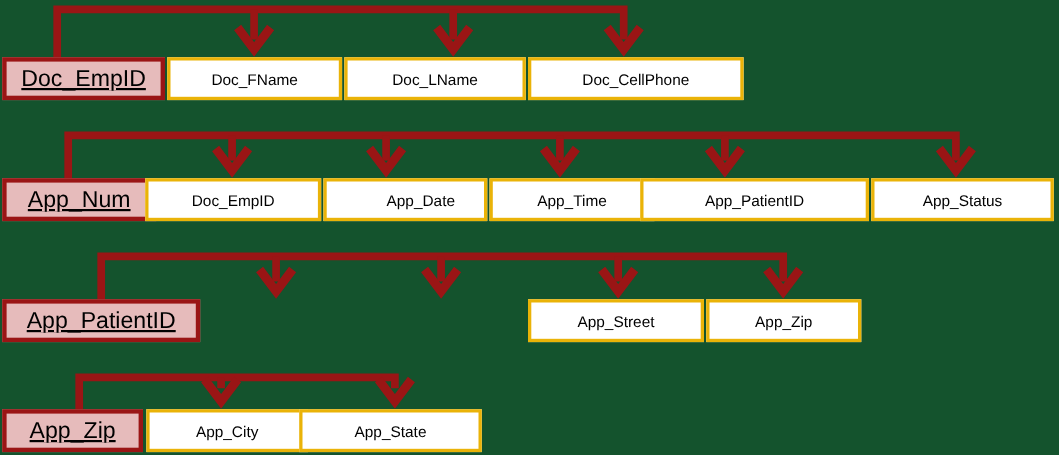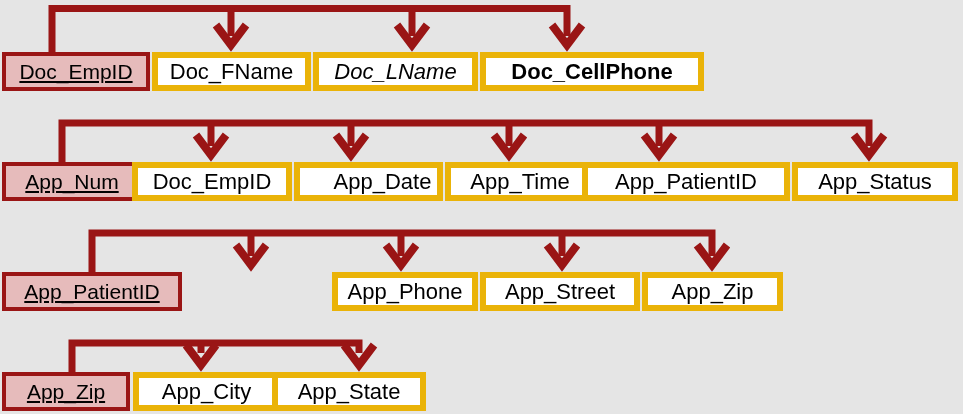--- a/index.html
+++ b/index.html
@@ -4,41 +4,41 @@
 <style>
   html, body {
     margin: 0;
     padding: 0;
     background: #ffffff;
   }
   .canvas {
     position: relative;
     width: 963px;
     height: 414px;
-    background: #e5e5e5;
+    background: #14532d;
     font-family: "Liberation Sans", sans-serif;
     overflow: hidden;
   }
   .arrow-layer {
     position: absolute;
     left: 0;
     top: 0;
     width: 963px;
     height: 414px;
   }
   .abox {
     position: absolute;
     box-sizing: border-box;
     height: 39px;
     background: #ffffff;
-    border: 6px solid #eab308;
+    border: 3px solid #eab308;
     display: flex;
     align-items: center;
     justify-content: center;
-    font-size: 22px;
+    font-size: 14px;
     color: #000000;
     white-space: nowrap;
     text-align: center;
   }
   .kbox {
     position: absolute;
     box-sizing: border-box;
     height: 39px;
     background: #E6BBBB;
     border: 4px solid #9A1515;
@@ -94,32 +94,31 @@
     <g>
       <path d="M 72 373 L 72 343 L 359 343 L 359 353"></path>
       <path d="M 201 343 L 201 353"></path>
       <path stroke-width="8" d="M 186 345 L 201 365 L 216 345"></path>
       <path stroke-width="8" d="M 344 345 L 359 365 L 374 345"></path>
     </g>
   </svg>
 
   <div class="kbox" style="left:2px; top:52px; width:148px;">Doc_EmpID</div>
   <div class="abox" style="left:152px; top:52px; width:159px;">Doc_FName</div>
-  <div class="abox" style="left:313px; top:52px; width:165px;font-style:italic;">Doc_LName</div>
-  <div class="abox" style="left:480px; top:52px; width:224px;font-weight:bold;">Doc_CellPhone</div>
+  <div class="abox" style="left:313px; top:52px; width:165px;">Doc_LName</div>
+  <div class="abox" style="left:480px; top:52px; width:196px;">Doc_CellPhone</div>
 
   <div class="kbox" style="left:2px; top:162px; width:140px;">App_Num</div>
   <div class="abox" style="left:132px; top:162px; width:160px;">Doc_EmpID</div>
   <div class="abox" style="left:294px; top:162px; width:149px;padding-left:28px;">App_Date</div>
   <div class="abox" style="left:445px; top:162px; width:150px;">App_Time</div>
   <div class="abox" style="left:582px; top:162px; width:208px;">App_PatientID</div>
   <div class="abox" style="left:792px; top:162px; width:166px;">App_Status</div>
 
   <div class="kbox" style="left:2px; top:272px; width:180px;">App_PatientID</div>
-  <div class="abox" style="left:332px; top:272px; width:146px;">App_Phone</div>
   <div class="abox" style="left:480px; top:272px; width:160px;">App_Street</div>
   <div class="abox" style="left:642px; top:272px; width:141px;">App_Zip</div>
 
   <div class="kbox" style="left:2px; top:372px; width:128px;">App_Zip</div>
   <div class="abox" style="left:133px; top:372px; width:147px;">App_City</div>
-  <div class="abox" style="left:272px; top:372px; width:154px;">App_State</div>
+  <div class="abox" style="left:272px; top:372px; width:166px;">App_State</div>
 
 </div>
 
 </body></html>

